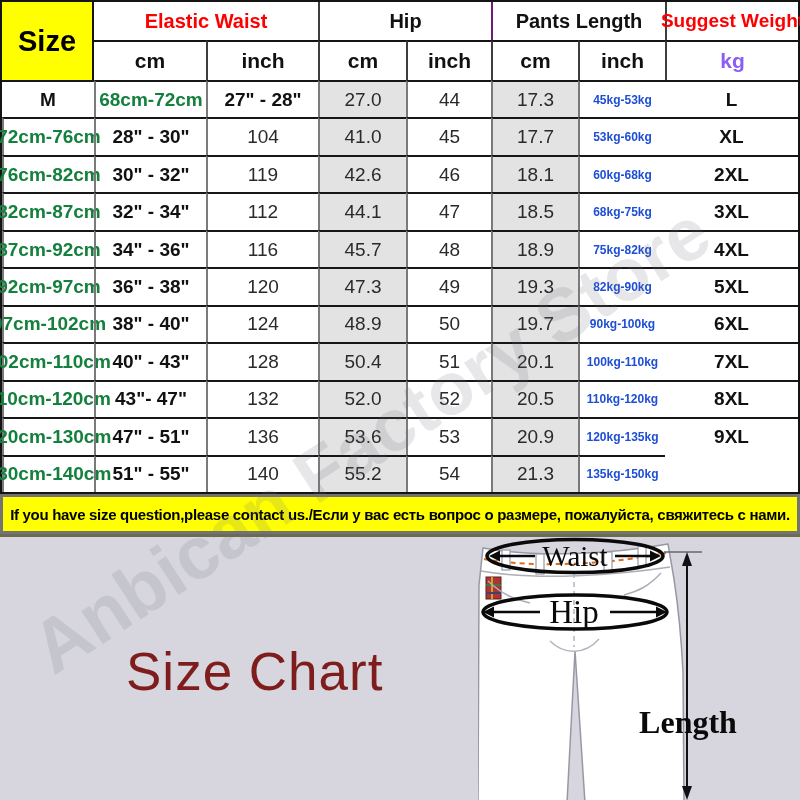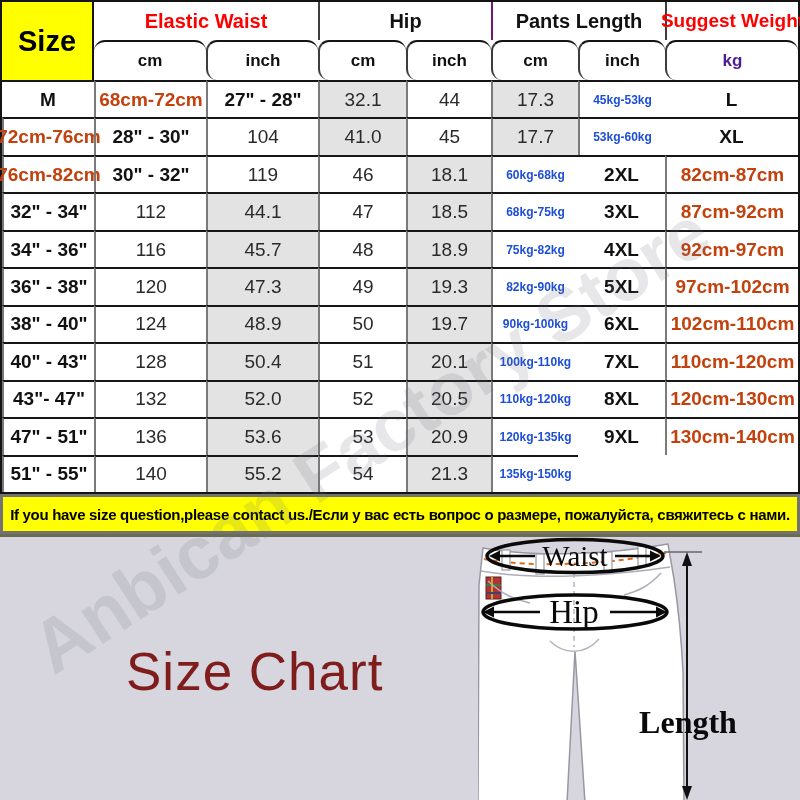--- a/index.html
+++ b/index.html
@@ -25,29 +25,29 @@
     grid-column: 1; grid-row: 1 / 3;
     background: #ffff00; font-weight: bold; font-size: 29px; color: #000;
     border-right: 2px solid #141414;
   }
   .h-group { font-weight: bold; font-size: 20px; }
   .h-waist  { grid-column: 2 / 4; grid-row: 1; color: #ff0000; }
   .h-hip    { grid-column: 4 / 6; grid-row: 1; border-left: 2px solid #3d3d3d; }
   .h-length { grid-column: 6 / 8; grid-row: 1; border-left: 2px solid #701a75; }
   .h-weight { grid-column: 8; grid-row: 1; color: #ff0000; border-left: 2px solid #3d3d3d; font-size: 19px; }
   .sub {
-    grid-row: 2; font-weight: bold; font-size: 17px;
-    border-top: 2px solid #141414; border-left: 2px solid #3d3d3d; border-radius: 11px;
+    grid-row: 2; font-weight: bold; font-size: 21px;
+    border-top: 2px solid #141414; border-left: 2px solid #3d3d3d;
   }
   .sub.first { border-left: none; }
-  .sub.kg { color: #4c1d95; }
+  .sub.kg { color: #8b5cf6; }
   
   .body { border-top: 2px solid #161616; border-left: 2px solid #7a7a7a; }
   .c-size  { border-left: none; font-weight: bold; }
-  .c-wcm   { color: #c2410c; font-weight: bold; }
+  .c-wcm   { color: #15803d; font-weight: bold; }
   .c-winch { font-weight: bold; }
   .c-hcm, .c-lcm { color: #2a2a2a; }
   .c-hinch, .c-linch { color: #2a2a2a; background: #e3e3e3; }
   .c-kg    { color: #1d4ed8; font-weight: bold; font-size: 12px; }
 
   
   .banner {
     position: absolute; left: 0; top: 494px; width: 800px; height: 40px;
     background: #ffff00; border: 3px solid #737373;
     display: flex; align-items: center; justify-content: center;
@@ -91,36 +91,37 @@
   <div class="cell sub">inch</div>
   <div class="cell sub">cm</div>
   <div class="cell sub">inch</div>
   <div class="cell sub">cm</div>
   <div class="cell sub">inch</div>
   <div class="cell sub kg">kg</div>
 
 <div class="cell body c-size">M</div>
     <div class="cell body c-wcm">68cm-72cm</div>
     <div class="cell body c-winch">27" - 28"</div>
-    <div class="cell body c-hinch">32.1</div>
+    <div class="cell body c-hinch">27.0</div>
     <div class="cell body c-lcm">44</div>
     <div class="cell body c-linch">17.3</div>
     <div class="cell body c-kg">45kg-53kg</div>
     <div class="cell body c-size">L</div>
     <div class="cell body c-wcm">72cm-76cm</div>
     <div class="cell body c-winch">28" - 30"</div>
     <div class="cell body c-hcm">104</div>
     <div class="cell body c-hinch">41.0</div>
     <div class="cell body c-lcm">45</div>
     <div class="cell body c-linch">17.7</div>
     <div class="cell body c-kg">53kg-60kg</div>
     <div class="cell body c-size">XL</div>
     <div class="cell body c-wcm">76cm-82cm</div>
     <div class="cell body c-winch">30" - 32"</div>
     <div class="cell body c-hcm">119</div>
+    <div class="cell body c-hinch">42.6</div>
     <div class="cell body c-lcm">46</div>
     <div class="cell body c-linch">18.1</div>
     <div class="cell body c-kg">60kg-68kg</div>
     <div class="cell body c-size">2XL</div>
     <div class="cell body c-wcm">82cm-87cm</div>
     <div class="cell body c-winch">32" - 34"</div>
     <div class="cell body c-hcm">112</div>
     <div class="cell body c-hinch">44.1</div>
     <div class="cell body c-lcm">47</div>
     <div class="cell body c-linch">18.5</div>

